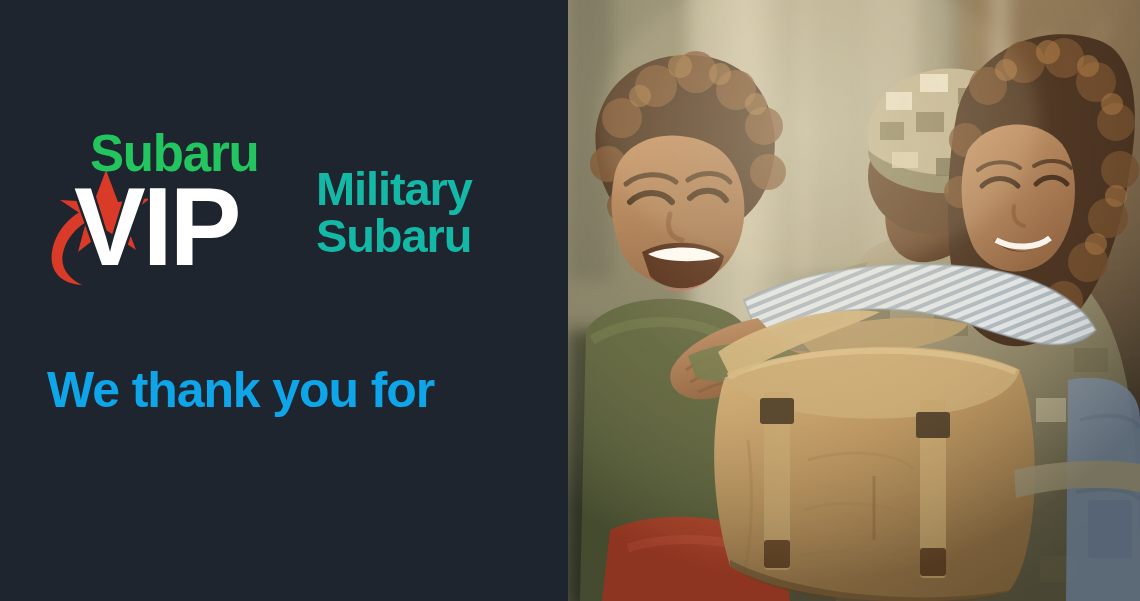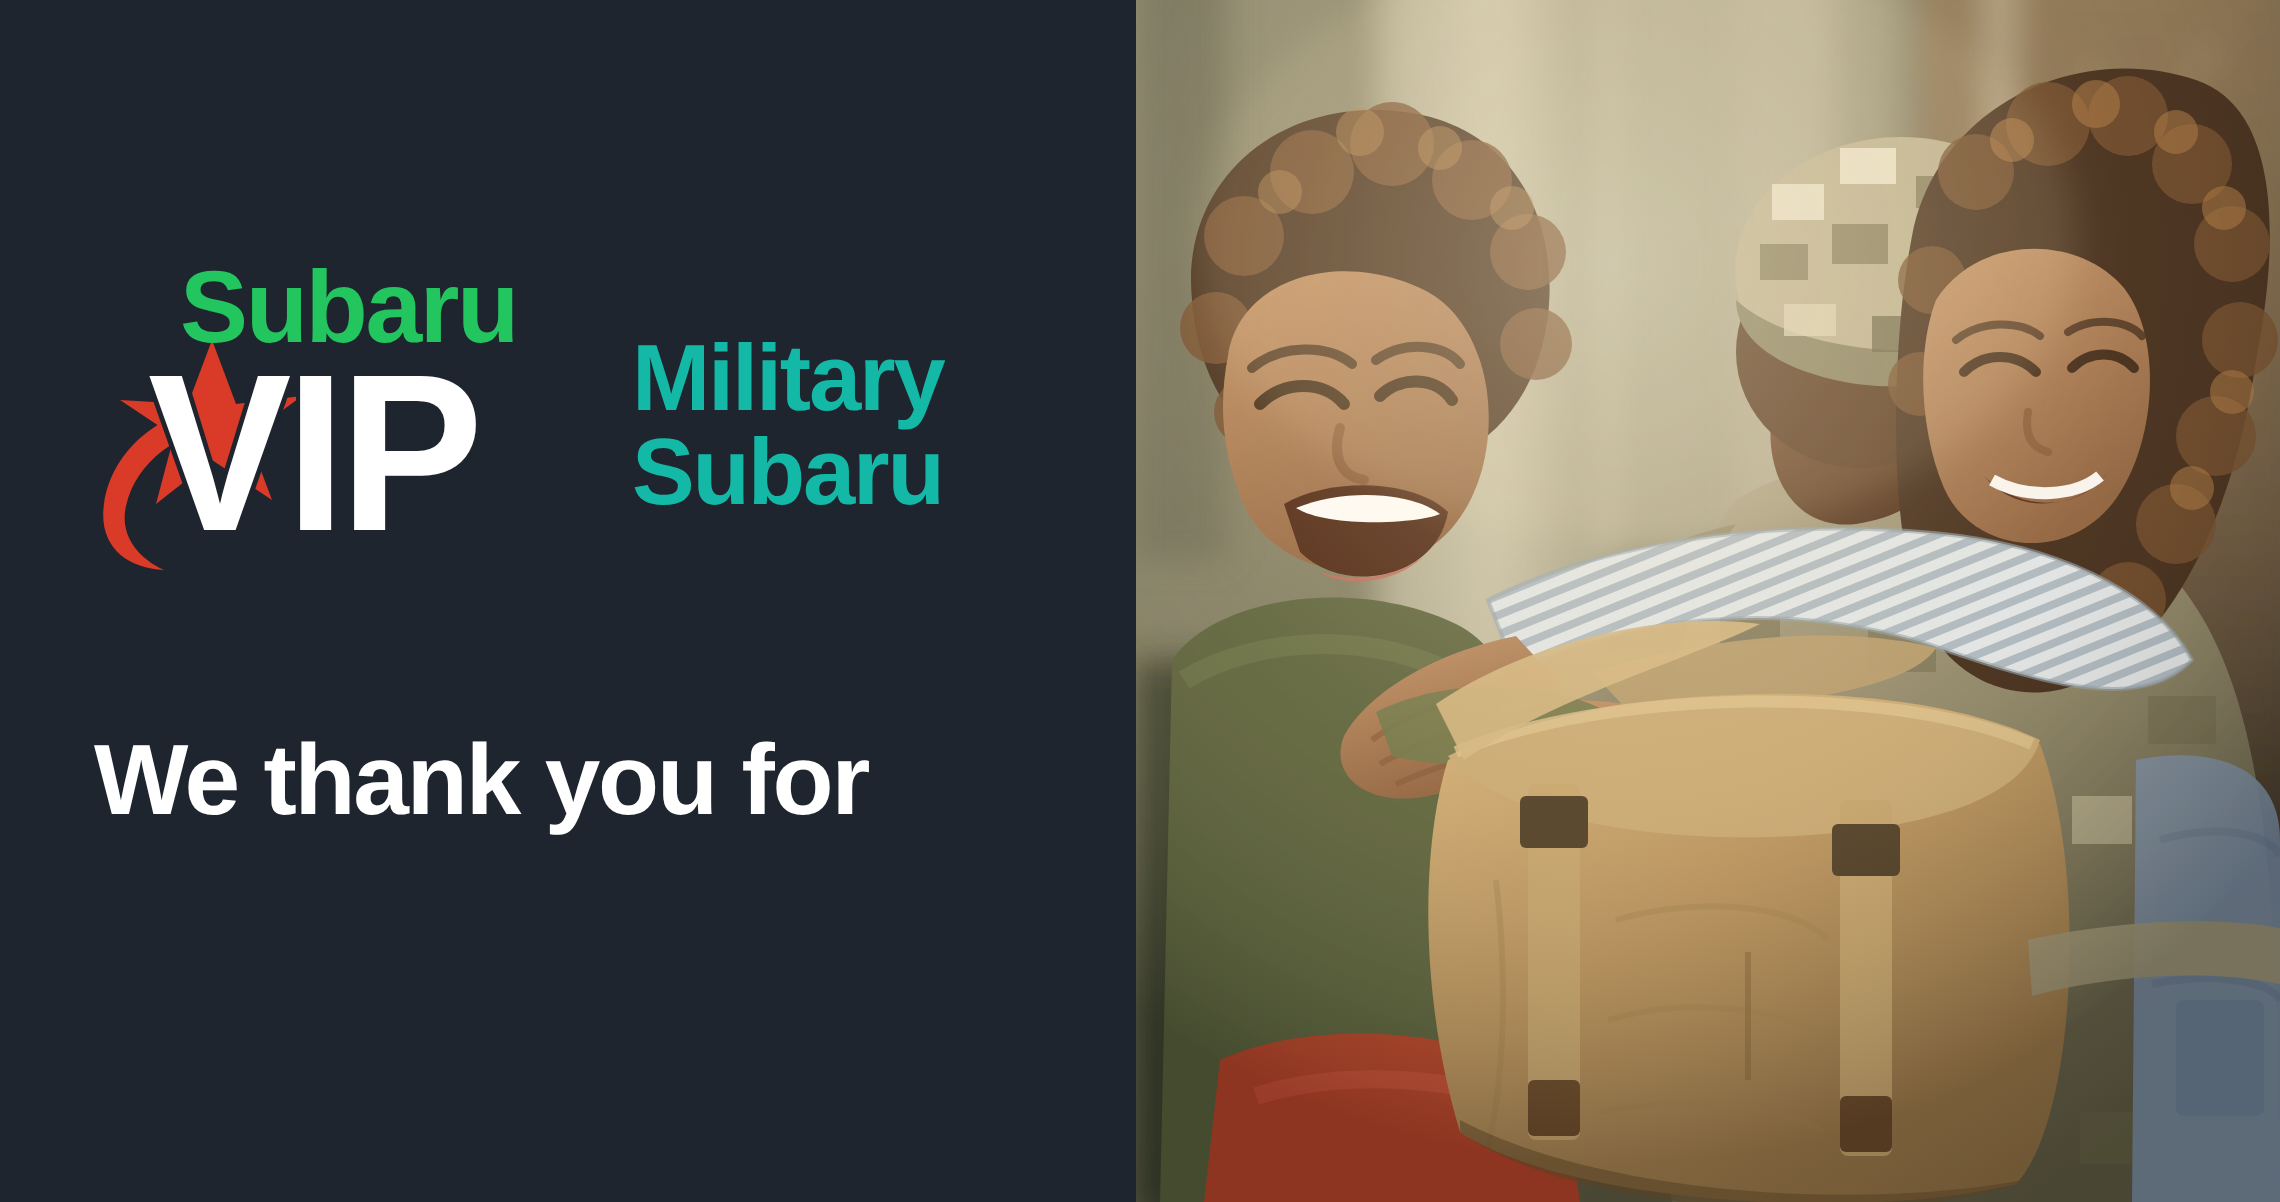--- a/index.html
+++ b/index.html
@@ -92,21 +92,21 @@
     white-space: nowrap;
   }
   #program-word .pl { display: block; }
 
   
   #tagline {
     position: absolute;
     left: 47px;
     top: 361px;
     width: 480px;
-    color: #ffffff;
+    color: #0ea5e9;
     font-size: 50px;
     font-weight: bold;
     line-height: 1.18;
     letter-spacing: -1.1px;
   }
   #tagline .tl { display: block; }
 
   
   #photo {
     position: absolute;

